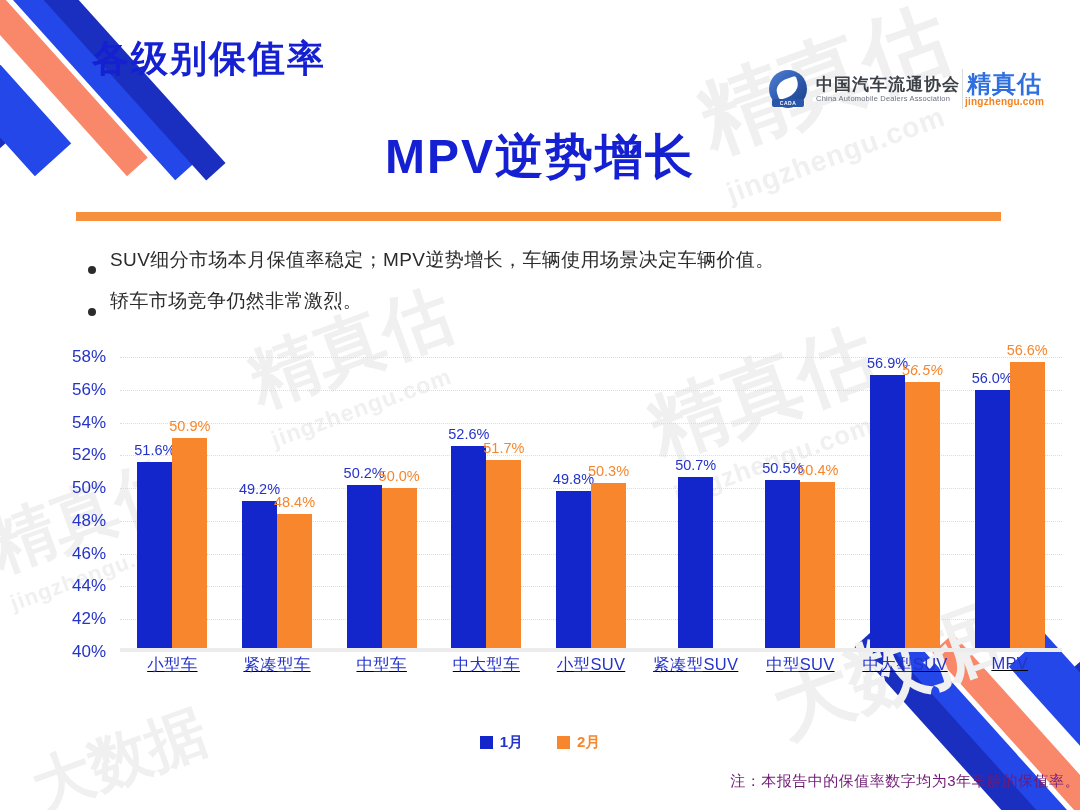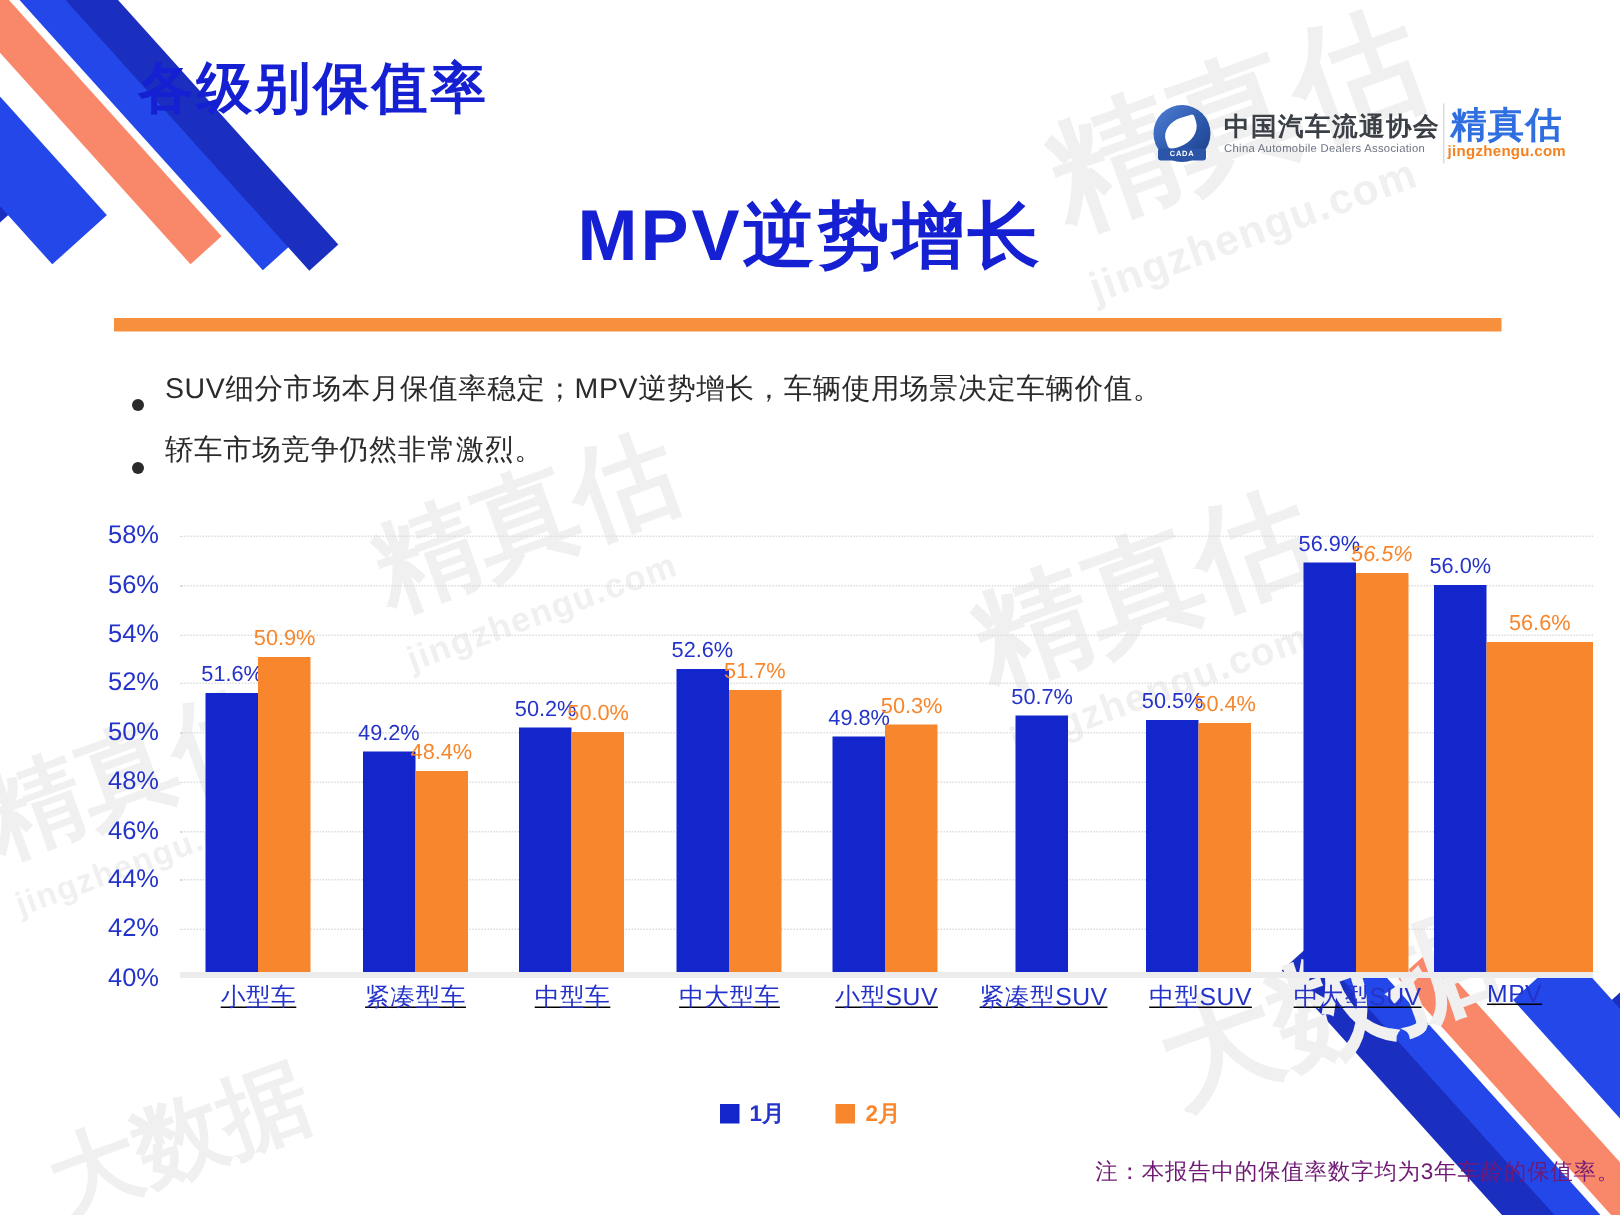--- a/index.html
+++ b/index.html
@@ -292,21 +292,21 @@
               <div class="bar b2" style="height: 270.417px; font-style: italic;">
                 <span class="vlabel">56.5%</span>
               </div>
             </div>
           </div>
           <div class="group">
             <div class="pair">
               <div class="bar b1" style="height: 262.222px;">
                 <span class="vlabel">56.0%</span>
               </div>
-              <div class="bar b2" style="height: 224px; padding-left: 36px;">
+              <div class="bar b2" style="height: 290px;">
                 <span class="vlabel">56.6%</span>
               </div>
             </div>
           </div>
         </div>
       <div class="baseline"></div>
     </div>
     <div class="xlabels" id="xlabels">
         <div class="xlab">小型车</div>
         <div class="xlab">紧凑型车</div>

